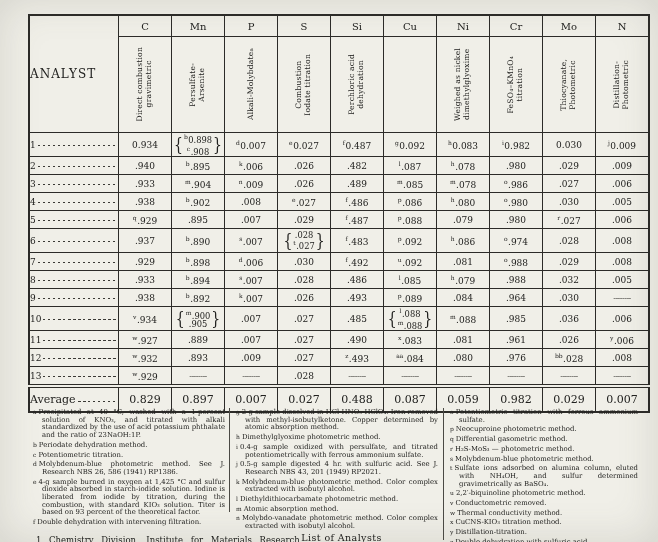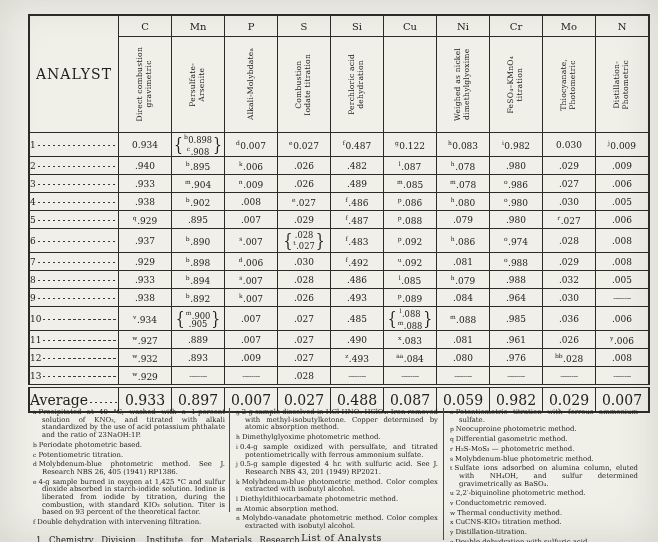--- a/index.html
+++ b/index.html
@@ -4,42 +4,42 @@
 <style>
   html,body{margin:0;padding:0;background:#cfcec6;}
   .page{position:relative;width:658px;height:542px;background:#f0efe8;overflow:hidden;
         font-family:"DejaVu Serif","Liberation Serif",serif;color:#21211f;
         box-shadow:inset 0 0 40px rgba(90,88,75,.18);}
   
   .tblwrap{position:absolute;left:28px;top:14px;}
   table.main{border-collapse:collapse;table-layout:fixed;background:transparent;}
   table.main td{border:1px solid #2c2b28;padding:0;vertical-align:middle;}
   table.main{border:2px solid #2c2b28;}
-  td.analyst{width:88px;font-size:14px;letter-spacing:1px;text-align:center;}
+  td.analyst{width:88px;font-size:12px;letter-spacing:1px;}
   td.sym{width:52px;height:20px;text-align:center;font-size:10px;}
   td.method{height:95px;text-align:center;vertical-align:middle;}
   .rot{writing-mode:vertical-rl;transform:rotate(180deg);white-space:pre-line;
        font-size:7.6px;line-height:8.6px;letter-spacing:.2px;margin:0 auto;text-align:center;}
   .msup{font-size:5.5px;}
   tr.datarow td{height:17px;}
   tr.datarow.tall td{height:23px;}
   tr.avgrow td{height:23px;border-top:4px double #2c2b28;}
   td.rowlab{padding:0 3px 0 5px;}
   .rlabel{display:flex;align-items:baseline;font-size:9px;}
   .rlabel .lead{flex:1;height:8px;margin-left:2px;
       background-image:repeating-linear-gradient(90deg,#3a3935 0 2.5px,transparent 2.5px 5px);
       background-size:100% 1px;background-repeat:no-repeat;background-position:0 78%;}
   td.vcell{text-align:center;font-size:9px;white-space:nowrap;}
   .sup{font-size:6px;vertical-align:4px;margin-right:.5px;}
   .dash{letter-spacing:-.5px;font-size:8px;color:#3a3935;}
   .brace{display:flex;align-items:center;justify-content:center;line-height:1;}
   .brace .bg{font-size:14px;transform:scaleY(1.3);padding:0 1px;font-weight:400;}
   .bvals{display:flex;flex-direction:column;}
   .bline{font-size:8.3px;line-height:8.6px;text-align:center;white-space:nowrap;}
-  .avgtxt{font-size:14px;}
+  .avgtxt{font-size:11px;}
   
   .fncol{position:absolute;top:408px;font-size:6.9px;line-height:7.7px;text-align:justify;}
   .fn{padding-left:9px;text-indent:-9px;margin-bottom:1px;}
   .fn .fm{font-size:6px;padding-right:2px;}
   .vdiv{position:absolute;width:1px;background:#4a4944;}
   .loa{margin-top:3px;text-align:center;font-size:9.5px;letter-spacing:.4px;text-indent:0;text-decoration:underline;}
   .affil{position:absolute;left:36px;top:535px;font-size:8.5px;word-spacing:5px;white-space:nowrap;}
 </style>
 </head>
 <body>
@@ -118,21 +118,21 @@
                 <span class="bvals">
                   <span class="bline"><span class="sup">b</span><span class="val">0.898</span></span>
                   <span class="bline"><span class="sup">c</span><span class="val">.908</span></span>
                 </span>
                 <span class="bg">}</span>
               </span>
             </td>
             <td class="vcell"><span class="sup">d</span><span class="val">0.007</span></td>
             <td class="vcell"><span class="sup">e</span><span class="val">0.027</span></td>
             <td class="vcell"><span class="sup">f</span><span class="val">0.487</span></td>
-            <td class="vcell"><span class="sup">g</span><span class="val">0.122</span></td>
+            <td class="vcell"><span class="sup">g</span><span class="val">0.092</span></td>
             <td class="vcell"><span class="sup">h</span><span class="val">0.083</span></td>
             <td class="vcell"><span class="sup">i</span><span class="val">0.982</span></td>
             <td class="vcell"><span class="val">0.030</span></td>
             <td class="vcell"><span class="sup">j</span><span class="val">0.009</span></td>
           </tr>
           <tr class="datarow">
             <td class="rowlab">
               <div class="rlabel">
                 <span class="num">2</span>
                 <span class="lead"></span>
@@ -374,40 +374,40 @@
             <td class="vcell"><span class="dash">--------</span></td>
             <td class="vcell"><span class="dash">--------</span></td>
           </tr>
           <tr class="avgrow">
             <td class="rowlab">
               <div class="rlabel">
                 <span class="avgtxt">Average</span>
                 <span class="lead"></span>
               </div>
             </td>
-            <td class="vcell"><span class="avgtxt"><span class="val">0.933</span></span></td>
+            <td class="vcell"><span class="avgtxt"><span class="val">0.829</span></span></td>
             <td class="vcell"><span class="avgtxt"><span class="val">0.897</span></span></td>
             <td class="vcell"><span class="avgtxt"><span class="val">0.007</span></span></td>
             <td class="vcell"><span class="avgtxt"><span class="val">0.027</span></span></td>
             <td class="vcell"><span class="avgtxt"><span class="val">0.488</span></span></td>
             <td class="vcell"><span class="avgtxt"><span class="val">0.087</span></span></td>
             <td class="vcell"><span class="avgtxt"><span class="val">0.059</span></span></td>
             <td class="vcell"><span class="avgtxt"><span class="val">0.982</span></span></td>
             <td class="vcell"><span class="avgtxt"><span class="val">0.029</span></span></td>
             <td class="vcell"><span class="avgtxt"><span class="val">0.007</span></span></td>
           </tr>
         </tbody>
     </table>
   </div>
 
   <div class="fncol" id="fn-col1" style="left:33px;width:192px;">
       <div class="fn"><span class="fm">a</span><span class="ft">Precipitated at 40 °C, washed with a 1-percent solution of KNO₃, and titrated with alkali standardized by the use of acid potassium phthalate and the ratio of 23NaOH:1P.</span></div>
-      <div class="fn"><span class="fm">b</span><span class="ft">Periodate photometric based.</span></div>
+      <div class="fn"><span class="fm">b</span><span class="ft">Periodate dehydration method.</span></div>
       <div class="fn"><span class="fm">c</span><span class="ft">Potentiometric titration.</span></div>
-      <div class="fn"><span class="fm">d</span><span class="ft">Molybdenum-blue photometric method.  See J. Research NBS 26, 405 (1941) RP1386.</span></div>
+      <div class="fn"><span class="fm">d</span><span class="ft">Molybdenum-blue photometric method.  See J. Research NBS 26, 586 (1941) RP1386.</span></div>
       <div class="fn"><span class="fm">e</span><span class="ft">4-g sample burned in oxygen at 1,425 °C and sulfur dioxide absorbed in starch-iodide solution.  Iodine is liberated from iodide by titration, during the combustion, with standard KIO₃ solution.  Titer is based on 93 percent of the theoretical factor.</span></div>
       <div class="fn"><span class="fm">f</span><span class="ft">Double dehydration with intervening filtration.</span></div>
     </div>
   <div class="vdiv" style="left:229px;top:408px;height:104px;"></div>
   <div class="fncol" id="fn-col2" style="left:236px;width:202px;">
   <div class="fn"><span class="fm">g</span><span class="ft">2 g sample dissolved in HCl-HNO₃-HClO₄. Iron removed with methyl-isobutylketone.  Copper determined by atomic absorption method.</span></div>
       <div class="fn"><span class="fm">h</span><span class="ft">Dimethylglyoxime photometric method.</span></div>
       <div class="fn"><span class="fm">i</span><span class="ft">0.4-g sample oxidized with persulfate, and titrated potentiometrically with ferrous ammonium sulfate.</span></div>
       <div class="fn"><span class="fm">j</span><span class="ft">0.5-g sample digested 4 hr. with sulfuric acid. See J. Research NBS 43, 201 (1949) RP2021.</span></div>
       <div class="fn"><span class="fm">k</span><span class="ft">Molybdenum-blue photometric method.  Color complex extracted with isobutyl alcohol.</span></div>

